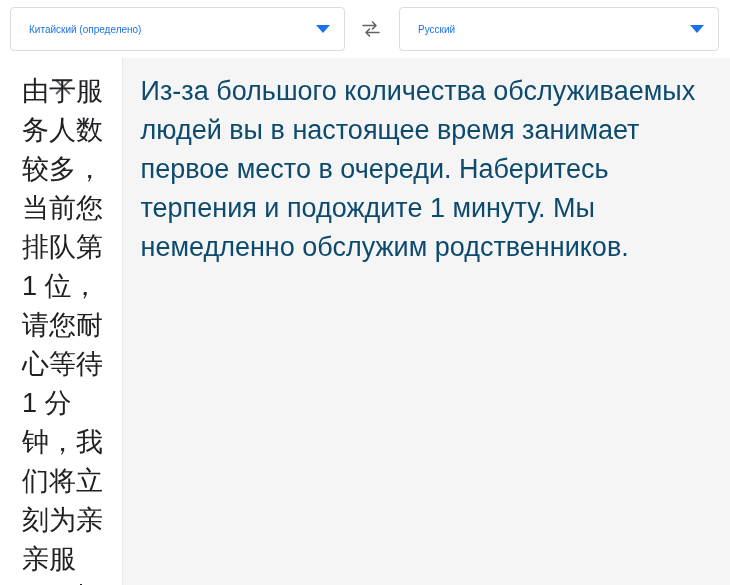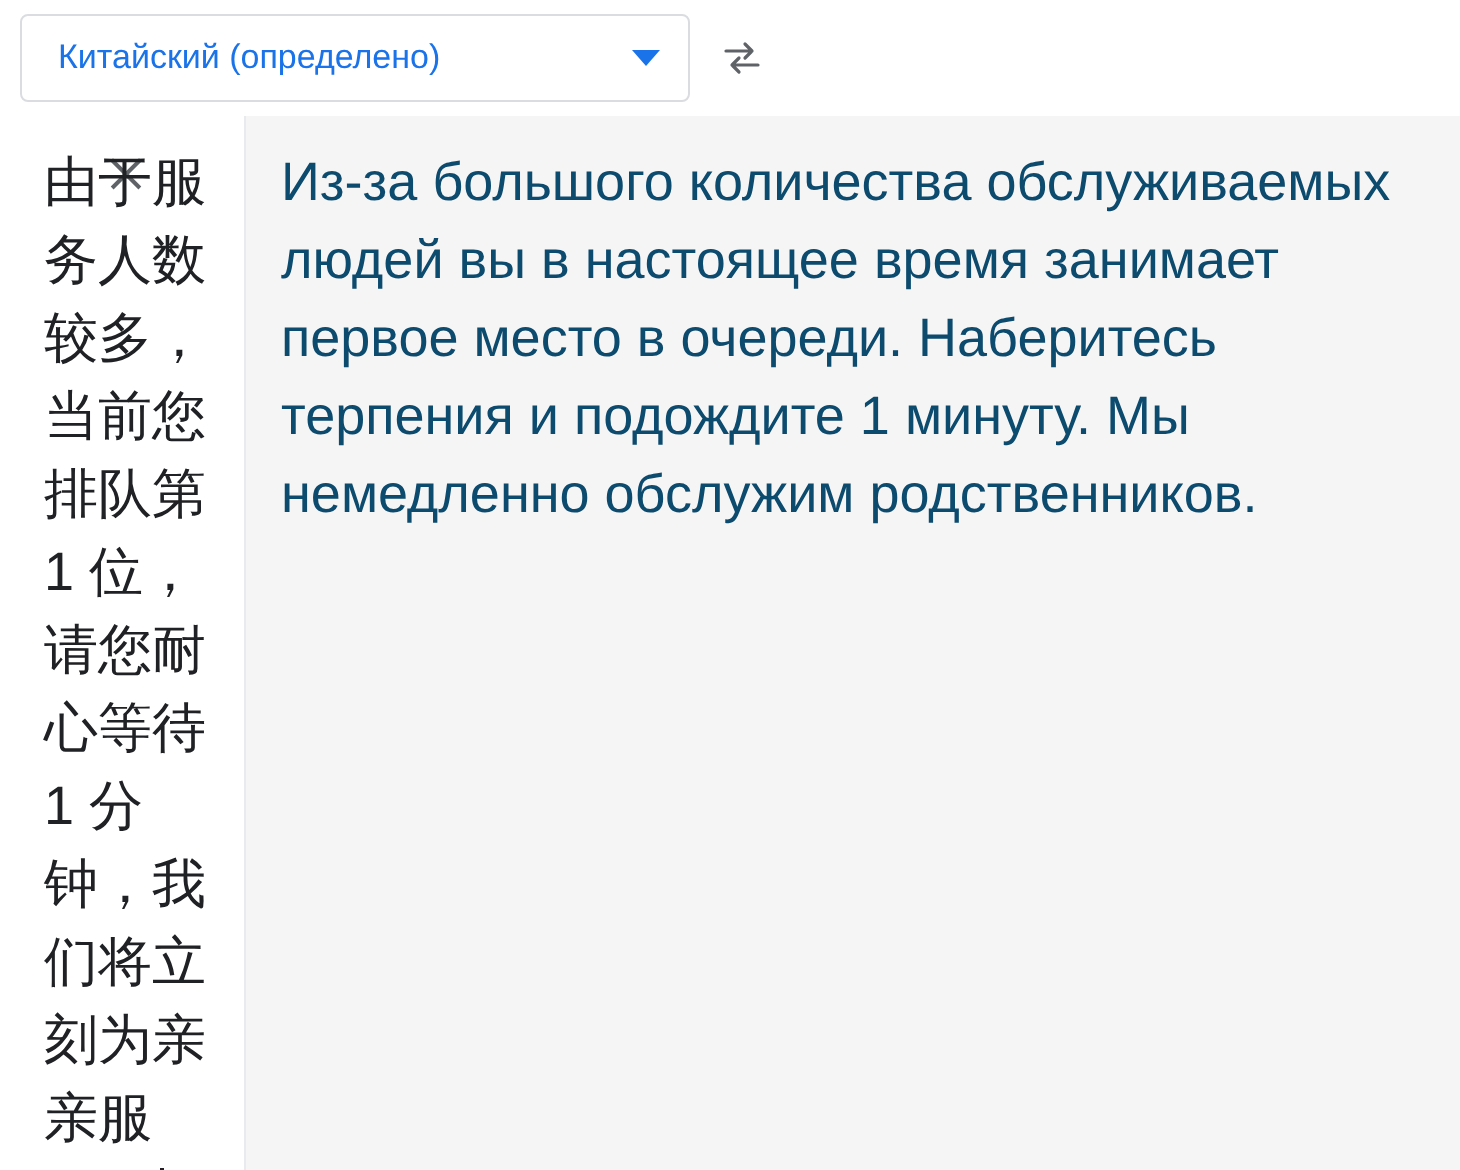--- a/index.html
+++ b/index.html
@@ -46,21 +46,21 @@
   .lang-select.left {
     margin-left: 10px;
     width: 335px;
   }
   .lang-select.right {
     margin-left: 8px;
     width: 320px;
   }
   .lang-label {
     color: #1a73e8;
-    font-size: 17px;
+    font-size: 10px;
     white-space: nowrap;
     overflow: hidden;
     text-overflow: ellipsis;
   }
   .caret {
     width: 0;
     height: 0;
     border-left: 7px solid transparent;
     border-right: 7px solid transparent;
     border-top: 8px solid #1a73e8;
@@ -162,20 +162,24 @@
       <span class="caret"></span>
     </div>
 
     <div class="swap-btn">
       <svg width="24" height="24" viewBox="0 0 24 24">
         <path d="M4 8.5 H17 M13.5 5 L17 8.5 L13.5 12" fill="none" stroke="#5f6368" stroke-width="1.6" stroke-linecap="round" stroke-linejoin="round"></path>
         <path d="M20 15.5 H7 M10.5 12 L7 15.5 L10.5 19" fill="none" stroke="#5f6368" stroke-width="1.6" stroke-linecap="round" stroke-linejoin="round"></path>
       </svg>
     </div>
 
+    <div class="lang-select right">
+      <span class="lang-label">Русский</span>
+      <span class="caret"></span>
+    </div>
 
   </div>
 
   <div class="panels">
 
     <div class="panel-source">
       <div class="clear-icon"></div>
       <div>
         <span class="source-text">由于服务人数较多，当前您排队第 1 位，请您耐心等待 1 分钟，我们将立刻为亲亲服务。</span><span class="caret-bar"></span>
       </div>

